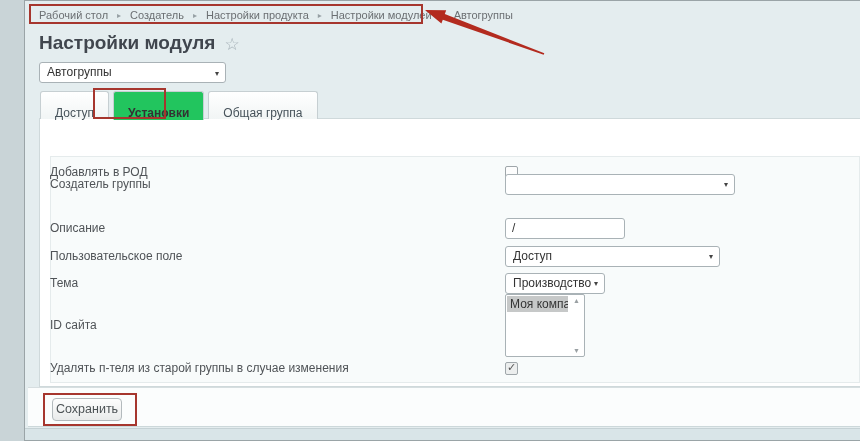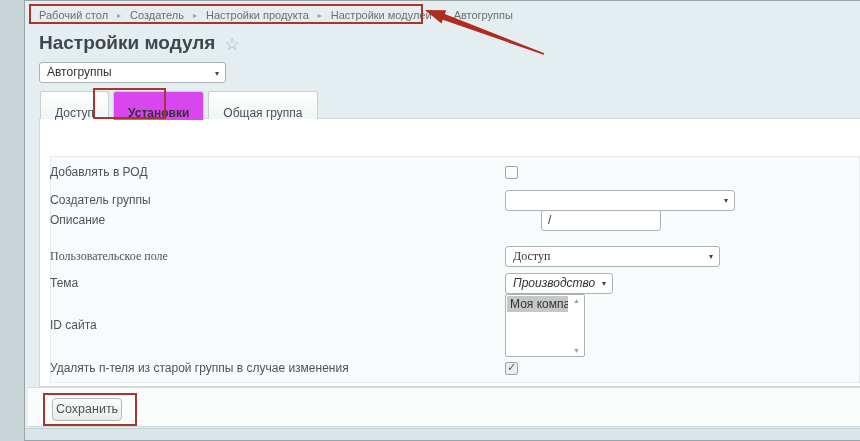--- a/index.html
+++ b/index.html
@@ -47,21 +47,21 @@
 
   
   .tabs { position:absolute; left:15px; top:90px; display:flex; gap:4px; height:28px; z-index:3; }
   .tab {
     height:28px; line-height:26px; padding:8px 14px;
     background:linear-gradient(#ffffff,#f1f5f5);
     border:1px solid #c6cfd2; border-bottom:none;
     border-radius:3px 3px 0 0;
     font-size:12px; color:#46525a; cursor:pointer;
   }
-  .tab.active { background:#d946ef; font-weight:bold; color:#333; height:29px; }
+  .tab.active { background:#22c55e; font-weight:bold; color:#333; height:29px; }
 
   
   .panel {
     position:absolute; left:14px; top:117px; right:2px; height:269px;
     background:#fff; border:1px solid #cfd9db; z-index:1;
   }
   .inner-panel {
     position:absolute; left:25px; top:155px; width:810px; height:227px;
     background:#f8fbfb; border:1px solid #e5ebec; z-index:1;
   }
@@ -168,43 +168,43 @@
   <div class="panel"></div>
   <div class="inner-panel"></div>
 
   <div class="frow" style="top:163px;height:16px;">
     <div class="flabel">Добавлять в РОД</div>
     <span class="checkbox">
         <span class="mark">✓</span>
       </span>
   </div>
 
-  <div class="frow" style="top:188px;height:22px;">
+  <div class="frow" style="top:172px;height:22px;">
     <div class="flabel">Создатель группы</div>
     <div class="fake-select" style="width:230px;">
       <span class="arr">▾</span>
     </div>
   </div>
 
-  <div class="frow" style="top:208px;height:22px;gap:36px;">
+  <div class="frow" style="top:216px;height:22px;">
     <div class="flabel">Описание</div>
     <input class="text-input" style="width: 120px;" value="/">
   </div>
 
-  <div class="frow" style="top:244px;height:22px;font-family:Liberation Serif, serif;">
+  <div class="frow" style="top:244px;height:22px;">
     <div class="flabel">Пользовательское поле</div>
     <div class="fake-select" style="width:215px;">
       <span>Доступ</span>
       <span class="arr">▾</span>
     </div>
   </div>
 
   <div class="frow" style="top:271px;height:22px;">
     <div class="flabel">Тема</div>
-    <div class="fake-select" style="width:108px;font-style:italic;">
+    <div class="fake-select" style="width:100px;">
       <span>Производство</span>
       <span class="arr">▾</span>
     </div>
   </div>
 
   <div class="frow" style="top:292px;height:64px;">
     <div class="flabel">ID сайта</div>
     <div class="listbox">
       <div class="lb-options">
         <div class="lb-option">Моя компания</div>

